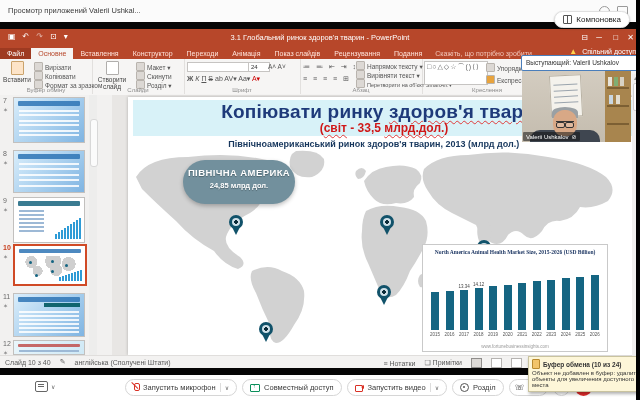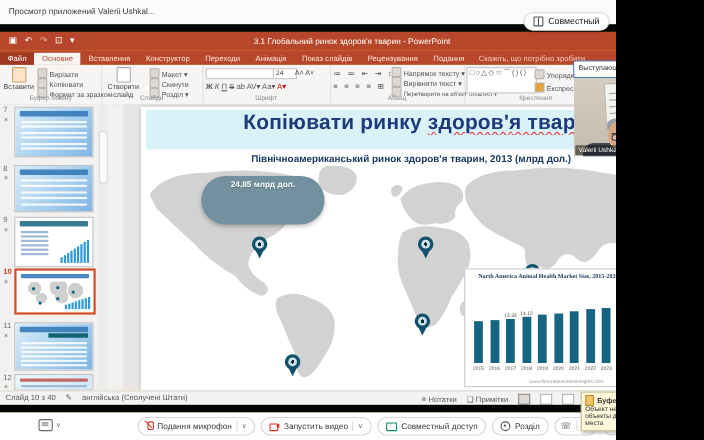--- a/index.html
+++ b/index.html
@@ -1,16 +1,16 @@
 <!DOCTYPE html>
 <html><head>
 <meta charset="utf-8">
 <style>
   html,body{margin:0;padding:0;background:#000;}
-  .screen{position:relative;width:560px;height:400px;overflow:hidden;background:#eab308;
+  .screen{position:relative;width:636px;height:400px;overflow:hidden;background:#ec4899;
           font-family:"Liberation Sans","DejaVu Sans",sans-serif;-webkit-font-smoothing:antialiased;}
   .abs{position:absolute;}
 
   
   .viewer-bar{left:0;top:0;width:640px;height:22px;background:#fbfbfb;border-bottom:1px solid #e3e3e3;}
   .viewer-title{left:8px;top:6px;font-size:7.5px;color:#3c3c3c;}
   .viewer-zoom{left:0;top:5px;width:640px;text-align:center;font-size:8px;color:#444;}
   .viewer-zoom span{margin:0 7px;}
   .vb-icon{top:6px;width:9px;height:9px;border:1px solid #9a9a9a;border-radius:1px;}
   .vb-icon.i1{right:30px;border-radius:50%;}
@@ -184,21 +184,21 @@
 
   <div class="abs viewer-bar">
     <div class="abs viewer-title">Просмотр приложений Valerii Ushkal...</div>
     <span class="abs vb-icon i1"></span>
     <span class="abs vb-icon i2"></span>
   </div>
   <div class="abs strip-top"></div>
 
   <div class="abs layout-btn">
     <span class="grid"></span>
-    <span>Совместный</span>
+    <span>Компоновка</span>
   </div>
 
   <div class="abs ppt-titlebar">
     <div class="abs qat">
       <span>▣</span>
       <span>↶</span>
       <span style="opacity:.6">↷</span>
       <span>⊡</span>
       <span>▾</span>
     </div>
@@ -383,38 +383,40 @@
         </div>
       </div>
       <div class="side-scroll">
           <div class="sth"></div>
         </div>
     </div>
 
     <div class="slide">
       <div class="slide-band"></div>
       <div class="slide-title"><span>Копіювати ринку </span><span class="sp">здоров'я тварин</span></div>
+      <div class="slide-sub"><span>(</span><span class="sp">світ</span><span> - 33,5 </span><span class="sp">млрд.дол.</span><span>)</span></div>
       <div class="slide-head">Північноамериканський ринок здоров'я тварин, 2013 (млрд дол.)</div>
 
       <div class="map-wrap">
         <svg width="512" height="205" viewBox="0 0 512 205">
           <g fill="#d2d2d2">
             <path d="M8,30 Q20,10 60,10 Q110,4 150,16 Q165,24 152,34 Q130,36 132,44 Q140,54 122,66 Q102,76 98,90 Q96,100 112,110 Q120,118 110,122 Q96,118 86,104 Q64,92 48,74 Q28,56 14,42 Z"></path>
             <path d="M168,4 Q190,2 196,12 Q198,24 184,30 Q168,32 162,20 Q160,8 168,4 Z"></path>
             <path d="M124,124 Q140,116 154,124 Q172,130 176,144 Q178,162 166,178 Q156,196 148,196 Q140,194 142,178 Q134,162 128,146 Q120,132 124,124 Z"></path>
             <path d="M228,24 Q234,18 238,24 Q236,32 230,32 Q226,28 228,24 Z"></path>
             <path d="M236,34 Q244,22 258,20 Q276,16 288,22 Q296,28 292,36 Q284,42 286,50 Q280,58 268,56 Q254,60 246,52 Q238,44 236,34 Z"></path>
             <path d="M238,64 Q252,56 272,60 Q292,62 298,74 Q302,88 296,100 Q290,112 282,124 Q276,140 268,148 Q258,154 252,144 Q246,130 240,116 Q232,100 234,84 Q234,72 238,64 Z"></path>
             <path d="M292,128 Q298,124 300,132 Q298,142 292,140 Q288,134 292,128 Z"></path>
             <path d="M296,22 Q310,8 340,8 Q380,2 420,10 Q460,16 478,30 Q490,42 480,54 Q466,62 452,60 Q446,72 432,74 Q420,72 414,84 Q404,96 396,88 Q388,80 380,88 Q374,100 364,96 Q352,90 348,78 Q336,72 324,66 Q308,58 300,44 Q292,32 296,22 Z"></path>
             <path d="M355,72 Q366,76 362,92 Q357,104 351,94 Q346,80 355,72 Z"></path>
             <path d="M432,150 Q444,142 460,146 Q474,150 474,162 Q470,174 456,176 Q440,176 434,166 Q428,156 432,150 Z"></path>
           </g>
         </svg>
         <div class="na-pill">
+          <div class="r">ПІВНІЧНА АМЕРИКА</div>
           <div class="v">24,85 млрд дол.</div>
         </div>
         <div id="pins">
             <div class="pin" style="left: 21%; top: 42%;">
               <span class="ball"></span>
               <span class="tip"></span>
             </div>
             <div class="pin" style="left: 50.5%; top: 42%;">
               <span class="ball"></span>
               <span class="tip"></span>
@@ -566,33 +568,33 @@
   </div>
 
   <div class="abs meet-bar">
     <div class="chat-launch">
       <span class="chat-sq"></span>
       <span class="chev">∨</span>
     </div>
     <div class="center-pills">
       <div class="pill">
         <span class="mic-ic"></span>
-        <span>Подання микрофон</span>
+        <span>Запустить микрофон</span>
           <span class="sep"></span>
         <span class="chev">∨</span>
+      </div>
+      <div class="pill">
+        <span class="shr-ic"></span>
+        <span>Совместный доступ</span>
       </div>
       <div class="pill">
         <span class="cam-ic"></span>
         <span>Запустить видео</span>
           <span class="sep"></span>
         <span class="chev">∨</span>
-      </div>
-      <div class="pill">
-        <span class="shr-ic"></span>
-        <span>Совместный доступ</span>
       </div>
       <div class="pill">
         <span class="rec-ic"></span>
         <span>Розділ</span>
       </div>
       <div class="pill" style="padding:0 5px">
         <span style="font-size:8px">☏</span>
           <span class="sep"></span>
         <span style="font-size:8px">☺</span>
       </div>

